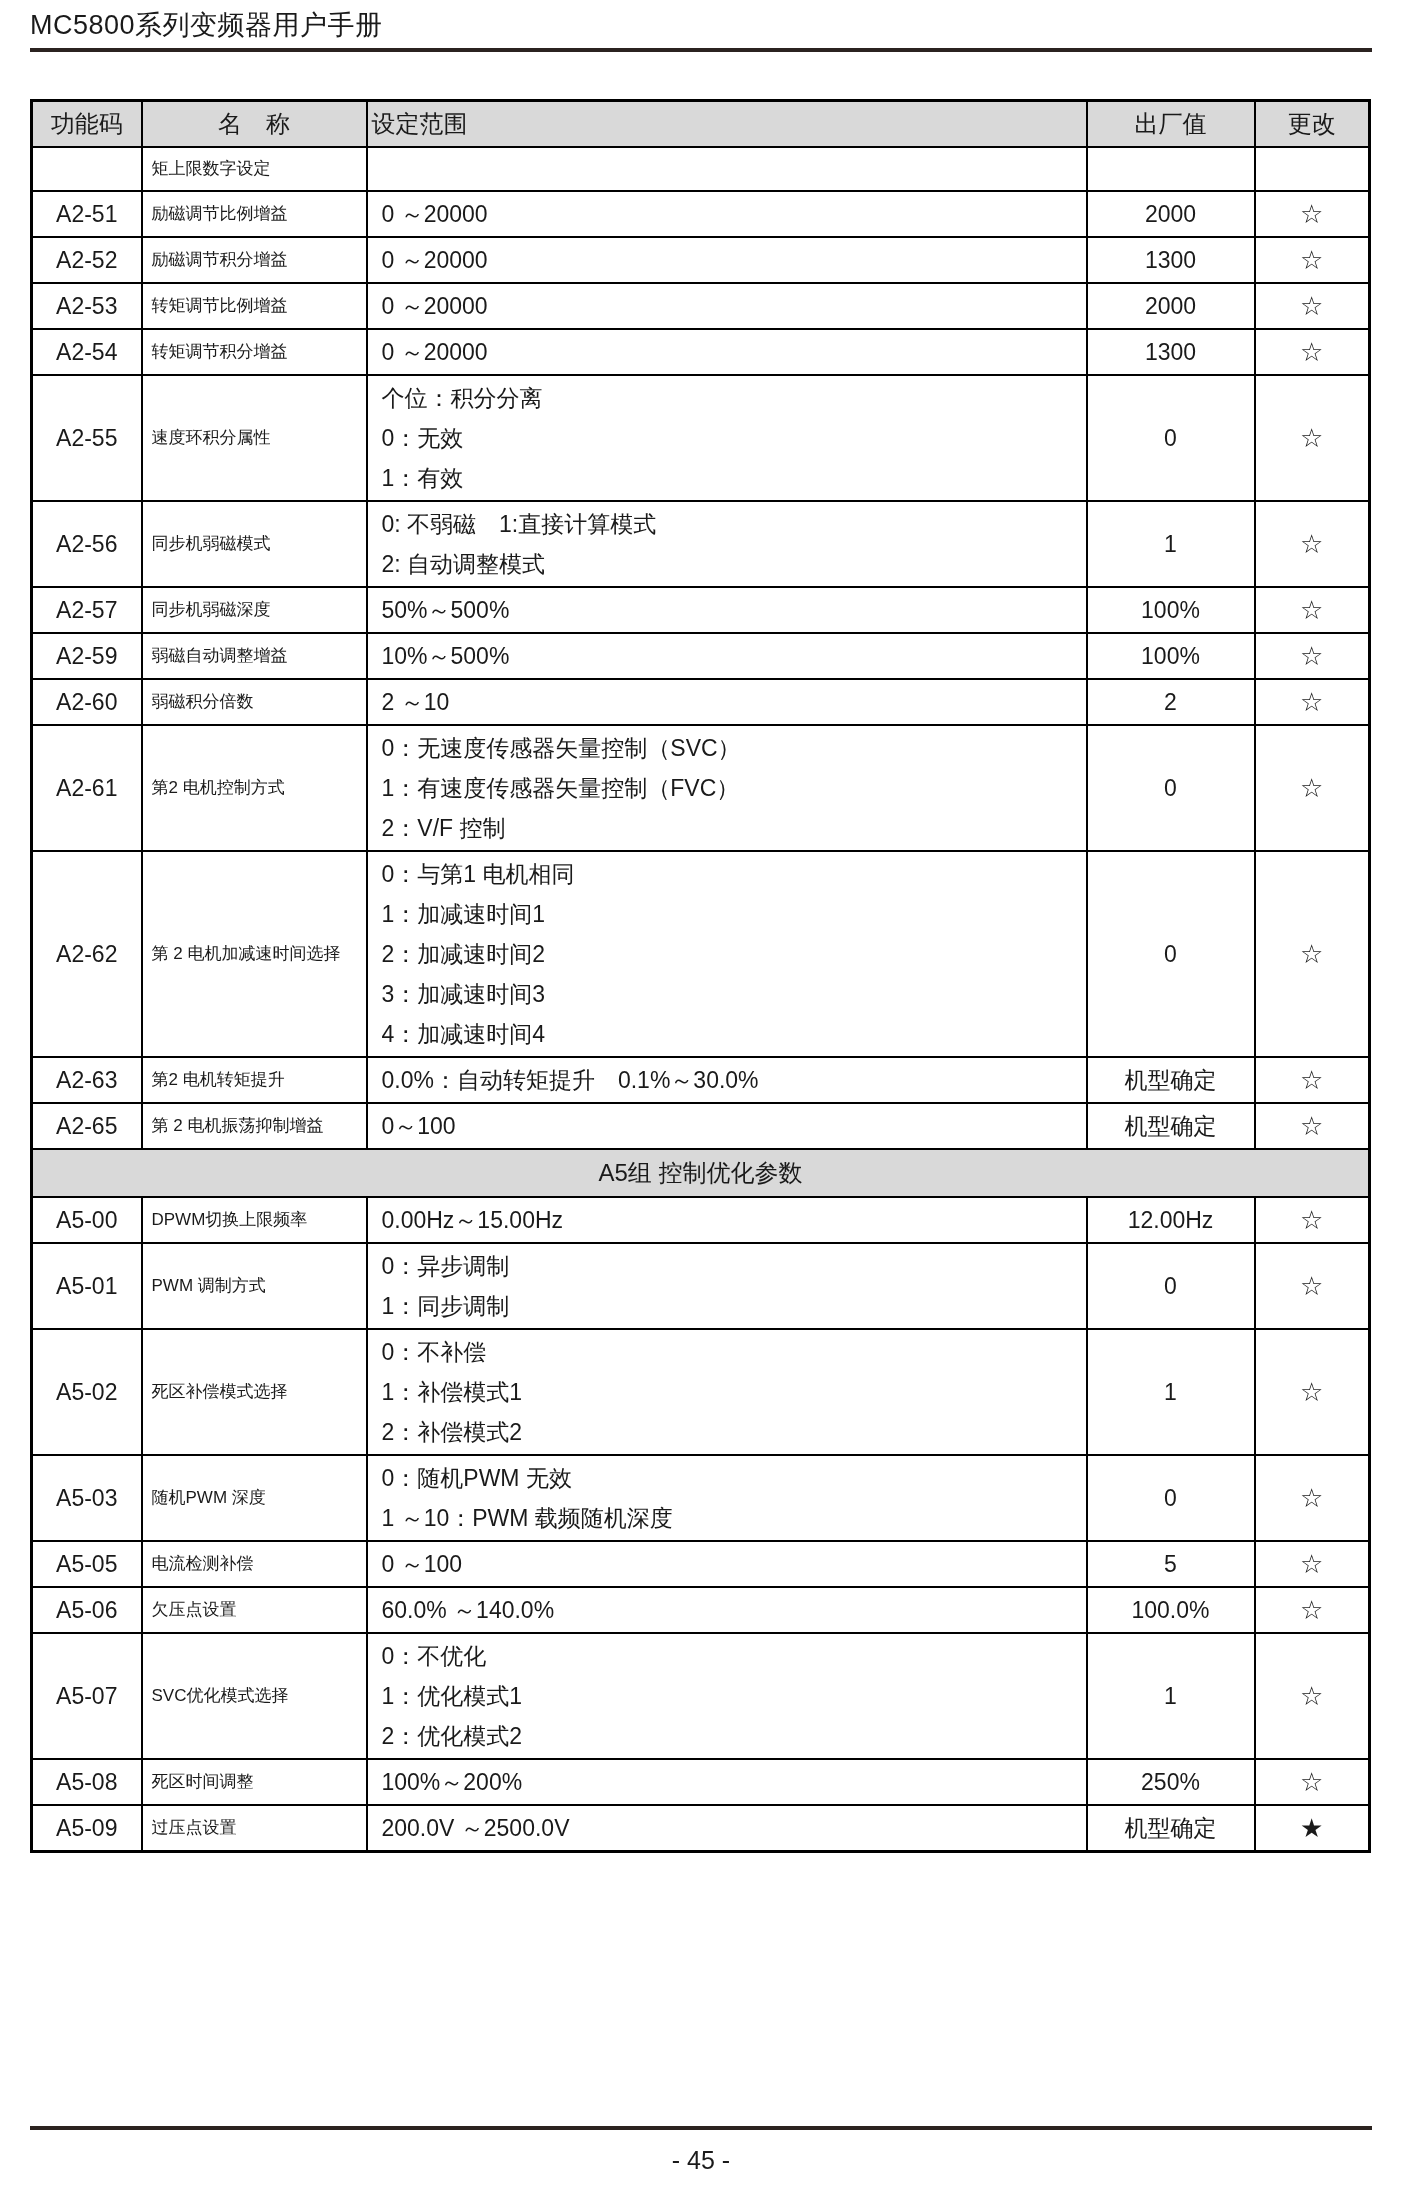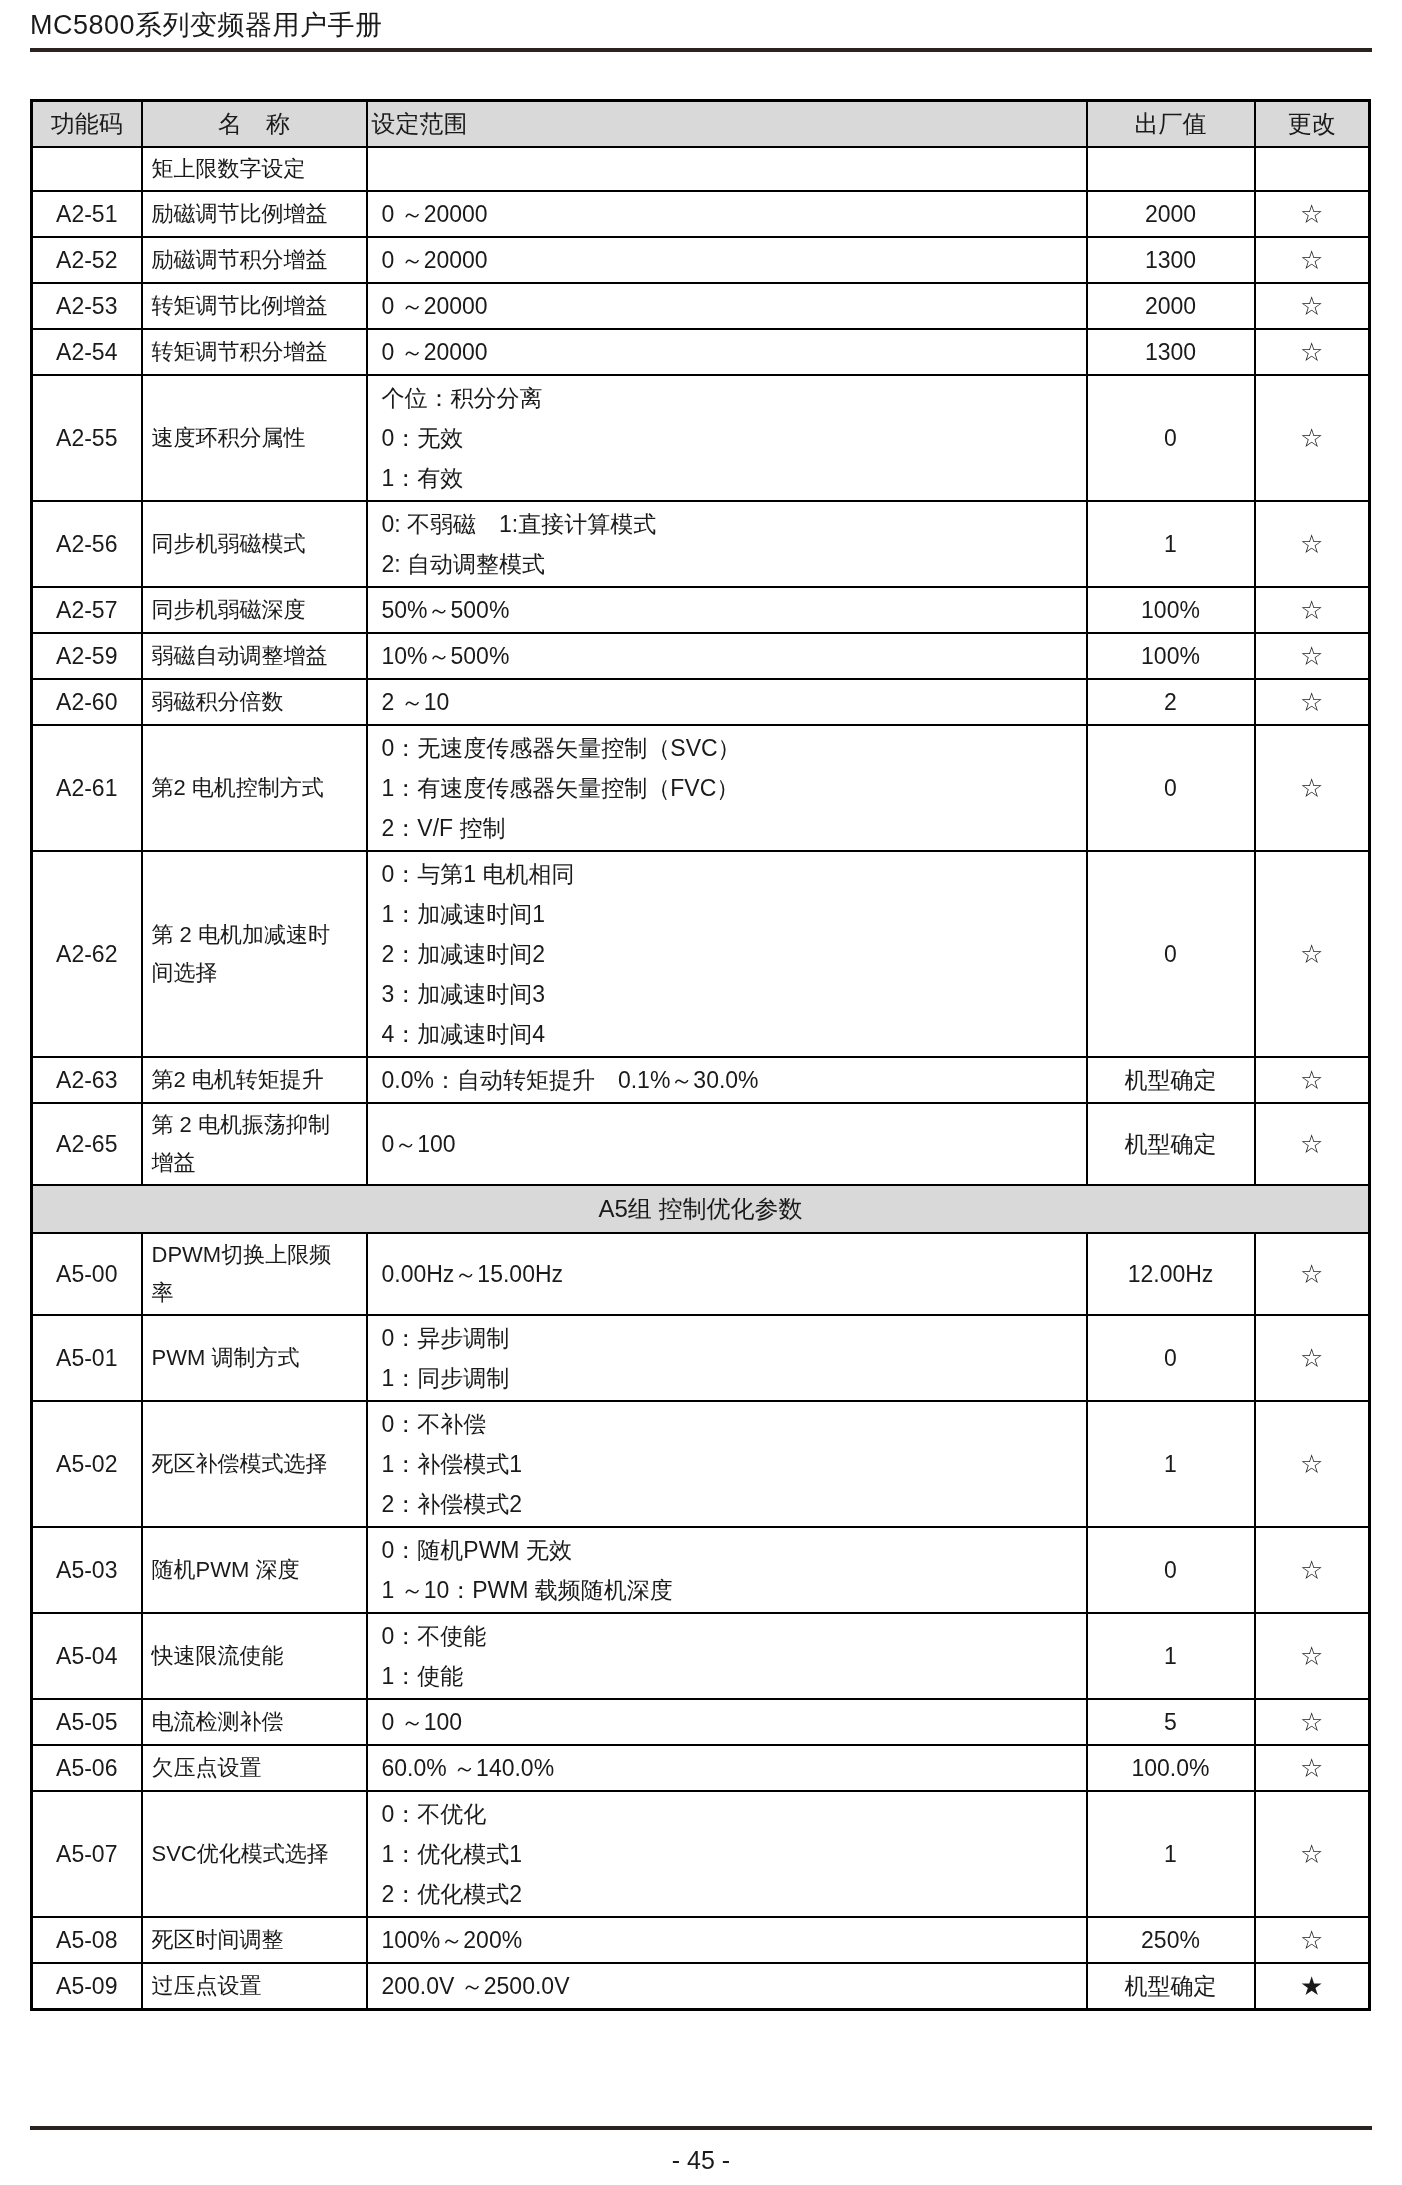--- a/index.html
+++ b/index.html
@@ -31,21 +31,21 @@
 
   th,td{border:2px solid #000;vertical-align:middle;}
   thead th{
     background:#d9d9d9;font-weight:normal;font-size:24px;
     height:42px;text-align:center;white-space:pre;
   }
   thead th.h-range{text-align:left;padding-left:4px;}
 
   td{font-size:23px;line-height:40px;padding:2px 0;}
   td.cell-code{text-align:center;white-space:pre;}
-  td.cell-name{padding-left:9px;padding-right:15px;font-size:22px;line-height:38px;white-space:pre-wrap;}
+  td.cell-name{padding-left:9px;padding-right:15px;font-size:17px;line-height:38px;white-space:pre-wrap;}
   td.cell-range{padding-left:14px;padding-right:4px;text-align:left;}
   td.cell-range .rline{white-space:pre-wrap;line-height:40px;}
   td.cell-value{text-align:center;white-space:pre;}
   td.cell-change{text-align:center;font-size:26px;}
   td.cell-section{
     background:#d9d9d9;text-align:center;height:42px;
     font-size:24px;white-space:pre;
   }
 
   
@@ -251,30 +251,20 @@
           <td class="cell-code">A5-03</td>
           <td class="cell-name">随机PWM 深度</td>
           <td class="cell-range">
             <div class="rline">0：随机PWM 无效</div>
             <div class="rline">1 ～10：PWM 载频随机深度</div>
           </td>
           <td class="cell-value">0</td>
           <td class="cell-change">☆</td>
         </tr>
         <tr>
-          <td class="cell-code">A5-04</td>
-          <td class="cell-name">快速限流使能</td>
-          <td class="cell-range">
-            <div class="rline">0：不使能</div>
-            <div class="rline">1：使能</div>
-          </td>
-          <td class="cell-value">1</td>
-          <td class="cell-change">☆</td>
-        </tr>
-        <tr>
           <td class="cell-code">A5-05</td>
           <td class="cell-name">电流检测补偿</td>
           <td class="cell-range">
             <div class="rline">0 ～100</div>
           </td>
           <td class="cell-value">5</td>
           <td class="cell-change">☆</td>
         </tr>
         <tr>
           <td class="cell-code">A5-06</td>

